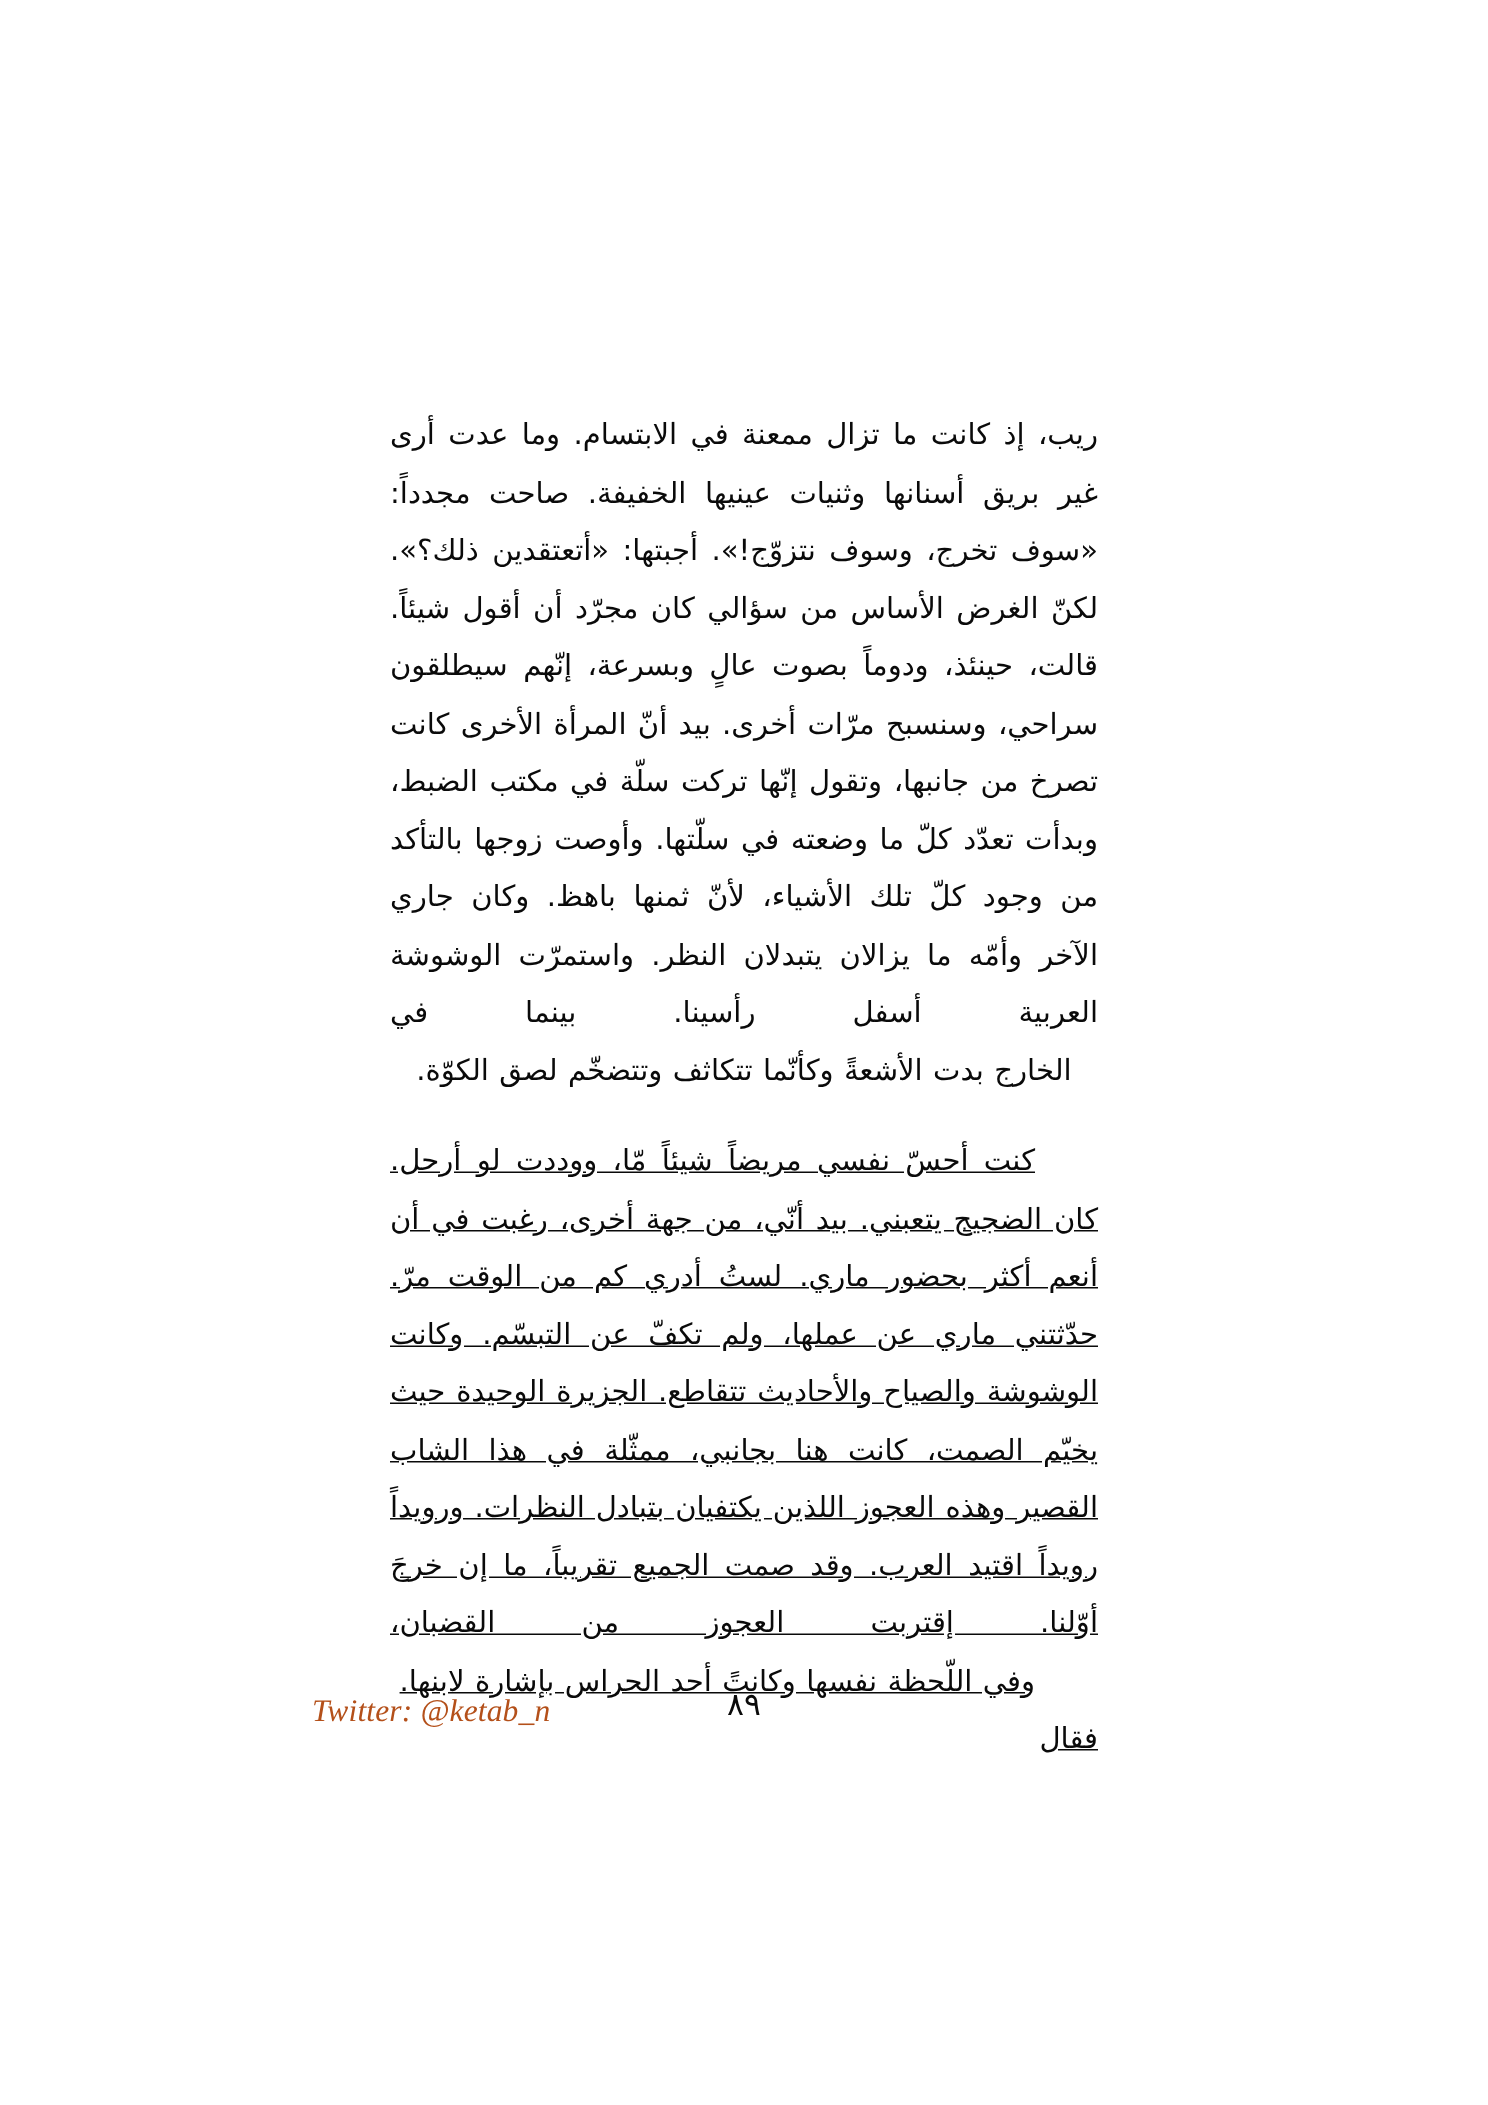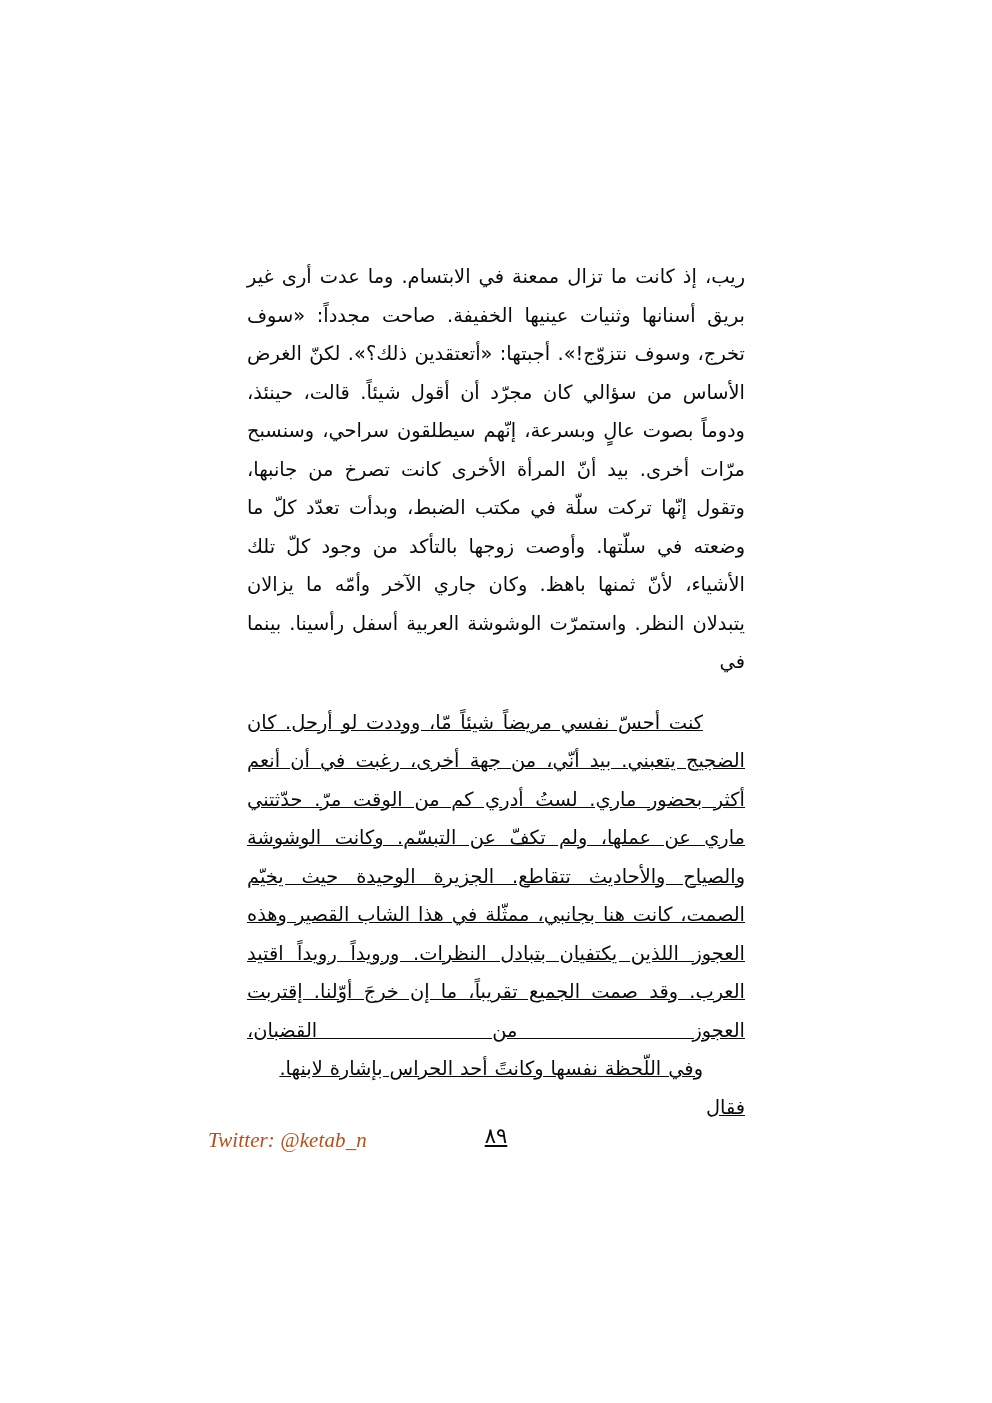--- a/index.html
+++ b/index.html
@@ -32,21 +32,21 @@
     text-align: justify;
     text-align-last: justify;
     font-family: "DejaVu Sans", sans-serif;
     font-size: 19.4px;
     line-height: 38.5px;
     color: #0a0a0a;
     -webkit-font-smoothing: none;
   }
 
   .para {
-    margin: 0;
+    margin: 13px;
     direction: rtl;
     text-align: justify;
     text-align-last: right;
     word-spacing: 0.04em;
   }
 
   
   .para.continuation {
     text-indent: 0;
   }
@@ -102,21 +102,20 @@
   .page-number {
     position: absolute;
     left: 0;
     right: 0;
     top: 12px;
     text-align: center;
     direction: rtl;
     font-family: "DejaVu Sans", sans-serif;
     font-size: 21px;
     color: #0a0a0a;
-    text-decoration: underline;
   }
 
   .watermark {
     position: absolute;
     left: 548px;
     top: 20px;
     direction: ltr;
     font-family: "DejaVu Sans", sans-serif;
     font-weight: 300;
     font-size: 31px;
@@ -127,20 +126,21 @@
 </style>
 </head>
 <body>
 
 <div class="page">
 
   <div class="text-column">
 
     <p class="para continuation">
       <span class="justified-block">ريب، إذ كانت ما تزال ممعنة في الابتسام. وما عدت أرى غير بريق أسنانها وثنيات عينيها الخفيفة. صاحت مجدداً: «سوف تخرج، وسوف نتزوّج!». أجبتها: «أتعتقدين ذلك؟». لكنّ الغرض الأساس من سؤالي كان مجرّد أن أقول شيئاً. قالت، حينئذ، ودوماً بصوت عالٍ وبسرعة، إنّهم سيطلقون سراحي، وسنسبح مرّات أخرى. بيد أنّ المرأة الأخرى كانت تصرخ من جانبها، وتقول إنّها تركت سلّة في مكتب الضبط، وبدأت تعدّد كلّ ما وضعته في سلّتها. وأوصت زوجها بالتأكد من وجود كلّ تلك الأشياء، لأنّ ثمنها باهظ. وكان جاري الآخر وأمّه ما يزالان يتبدلان النظر. واستمرّت الوشوشة العربية أسفل رأسينا. بينما في</span>
+      <span class="last-line">الخارج بدت الأشعةً وكأنّما تتكاثف وتتضخّم لصق الكوّة.</span>
     </p>
 
     <p class="para indented">
       <span class="justified-block">كنت أحسّ نفسي مريضاً شيئاً مّا، ووددت لو أرحل. كان الضجيج يتعبني. بيد أنّي، من جهة أخرى، رغبت في أن أنعم أكثر بحضور ماري. لستُ أدري كم من الوقت مرّ. حدّثتني ماري عن عملها، ولم تكفّ عن التبسّم. وكانت الوشوشة والصياح والأحاديث تتقاطع. الجزيرة الوحيدة حيث يخيّم الصمت، كانت هنا بجانبي، ممثّلة في هذا الشاب القصير وهذه العجوز اللذين يكتفيان بتبادل النظرات. ورويداً رويداً اقتيد العرب. وقد صمت الجميع تقريباً، ما إن خرجَ أوّلنا. إقتربت العجوز من القضبان،</span>
       <span class="tail-line">وفي اللّحظة نفسها وكانتً أحد الحراس بإشارة لابنها. فقال</span>
     </p>
 
   </div>
 
   <div class="footer">

